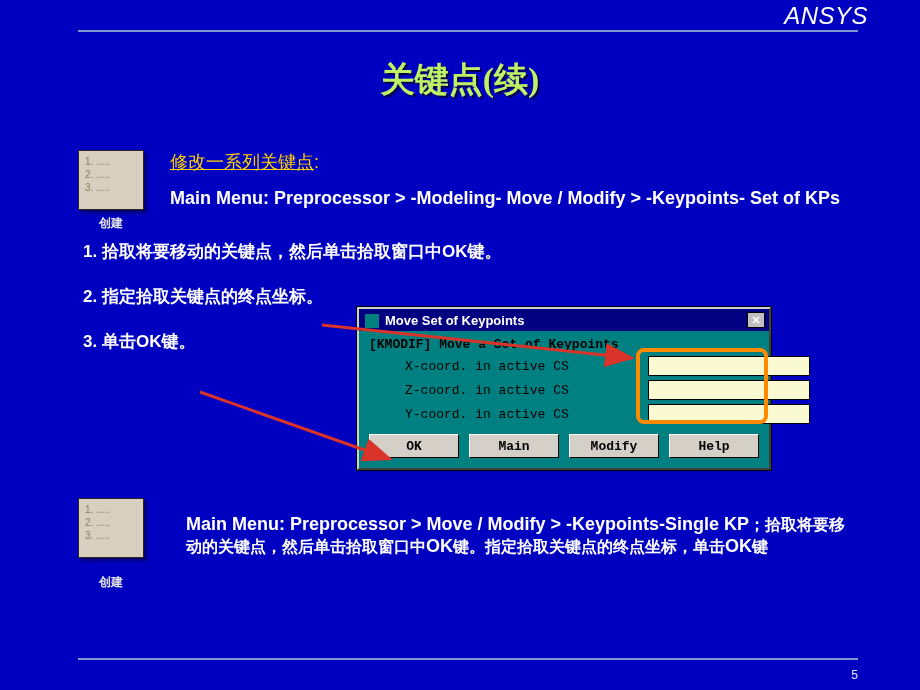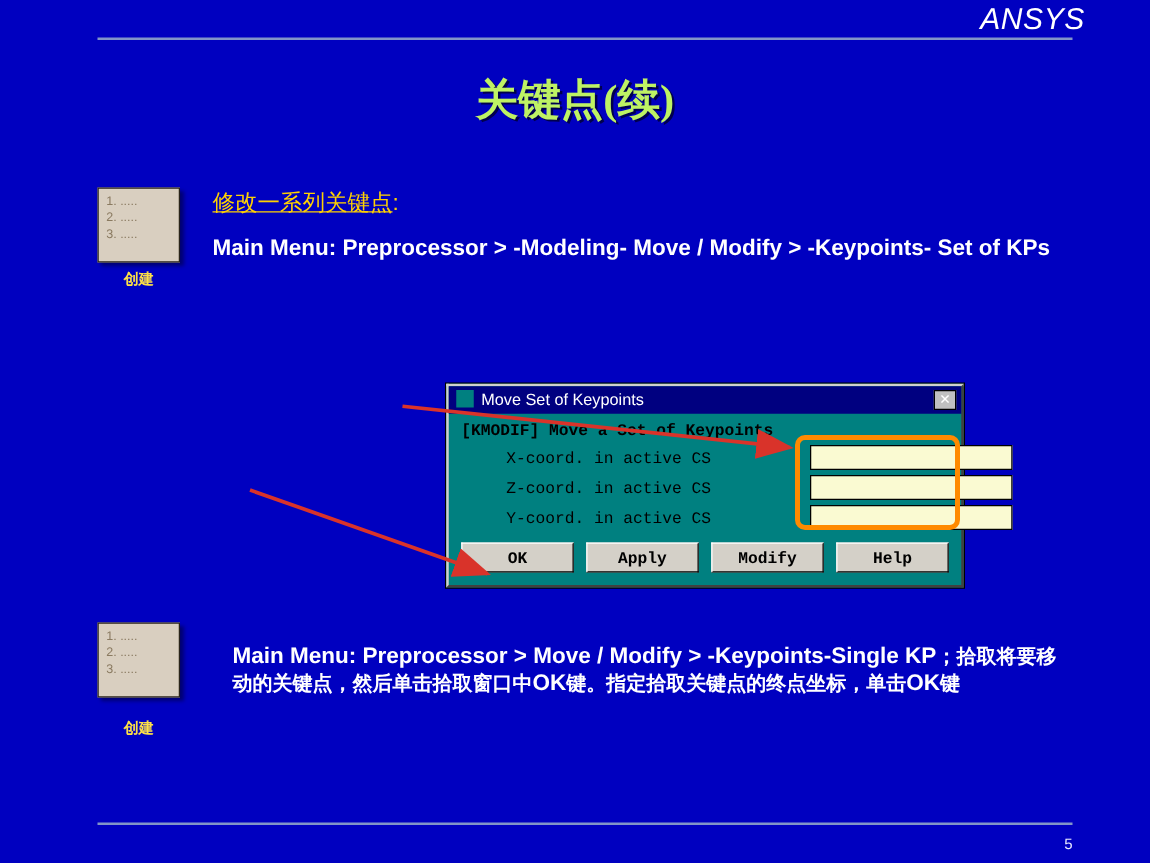--- a/index.html
+++ b/index.html
@@ -75,21 +75,21 @@
     box-sizing: border-box;
     line-height: 1.3;
     margin-right: 16px;
   }
   .note-caption {
     clear: left;
     display: block;
     width: 66px;
     text-align: center;
     font-size: 12px;
-    color: #fde047;
+    color: #e5e5e5;
     margin-top: 4px;
     font-weight: bold;
   }
   .section {
     margin-left: 92px;
   }
   .section h3 {
     margin: 0 0 6px 0;
     font-size: 18px;
     color: #ffd100;
@@ -126,24 +126,24 @@
     box-shadow: 0 0 0 1px #000;
     font-family: "Courier New", monospace;
     font-size: 13px;
     color: #000;
   }
   .dialog .titlebar {
     background: #000080;
     color: #fff;
     font-family: Arial, sans-serif;
     font-size: 13px;
-    font-weight: normal;
+    font-weight: bold;
     padding: 3px 4px 3px 6px;
     display: flex;
-    align-items: flex-start;
+    align-items: flex-end;
   }
   .dialog .titlebar .sysicon {
     width: 14px; height: 14px;
     background: #008080;
     margin-right: 6px;
     flex: none;
   }
   .dialog .titlebar .spacer { flex: 1; }
   .dialog .titlebar .closebox {
     width: 16px; height: 14px;
@@ -239,20 +239,25 @@
     <div>3. .....</div>
   </div>
   <div class="section">
     <h3>
       <span class="uline">修改一系列关键点</span><span>:</span>
     </h3>
     <p class="menu">Main Menu:  Preprocessor &gt; -Modeling- Move / Modify &gt; -Keypoints- Set of KPs</p>
   </div>
   <span class="note-caption">创建</span>
 
+  <ol class="steps">
+    <li>拾取将要移动的关键点，然后单击拾取窗口中OK键。</li>
+    <li>指定拾取关键点的终点坐标。</li>
+    <li>单击OK键。</li>
+  </ol>
 </div>
 
 <div class="dialog">
   <div class="titlebar">
     <span class="sysicon"></span>
     <span>Move Set of Keypoints</span>
     <span class="spacer"></span>
     <span class="closebox">✕</span>
   </div>
   <div class="body">
@@ -264,21 +269,21 @@
     <div class="row">
       <span class="lbl">Z-coord. in active CS</span>
       <input type="text" style="">
     </div>
     <div class="row">
       <span class="lbl">Y-coord. in active CS</span>
       <input type="text" style="">
     </div>
     <div class="btnrow">
       <button>OK</button>
-      <button>Apply</button>
+      <button>Main</button>
       <button>Modify</button>
       <button>Help</button>
     </div>
   </div>
 </div>
 
 <div class="section2-wrap">
   <div class="note-box">
     <div>1. .....</div>
     <div>2. .....</div>

